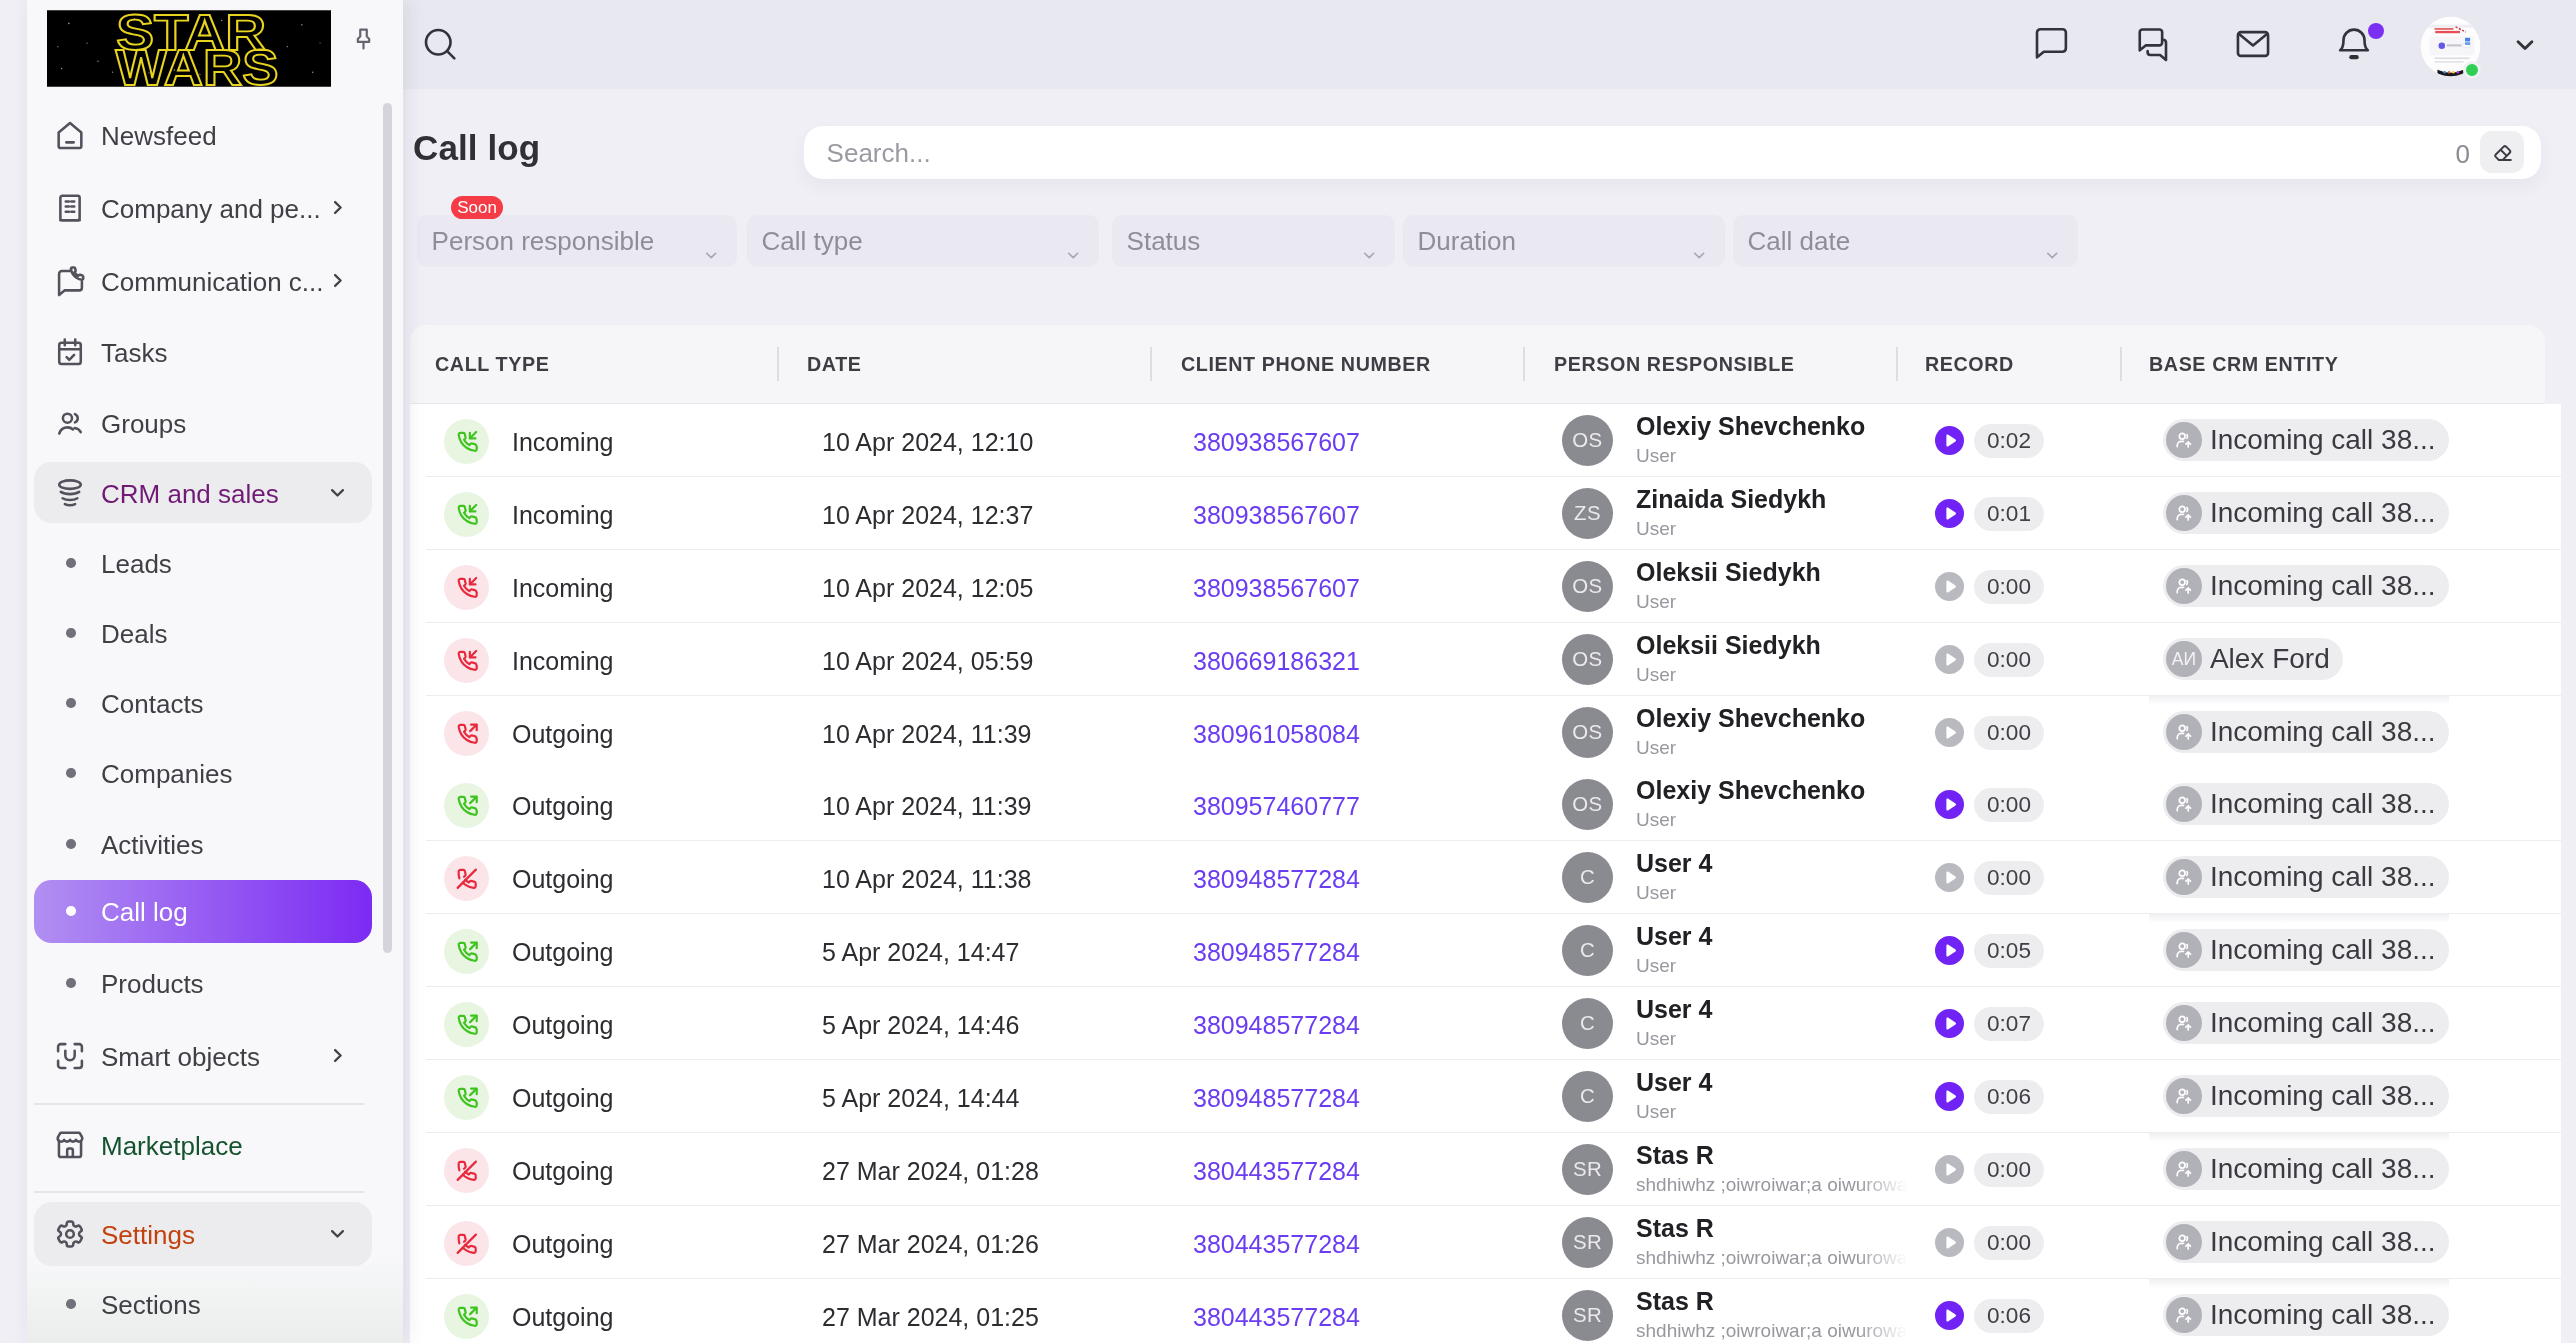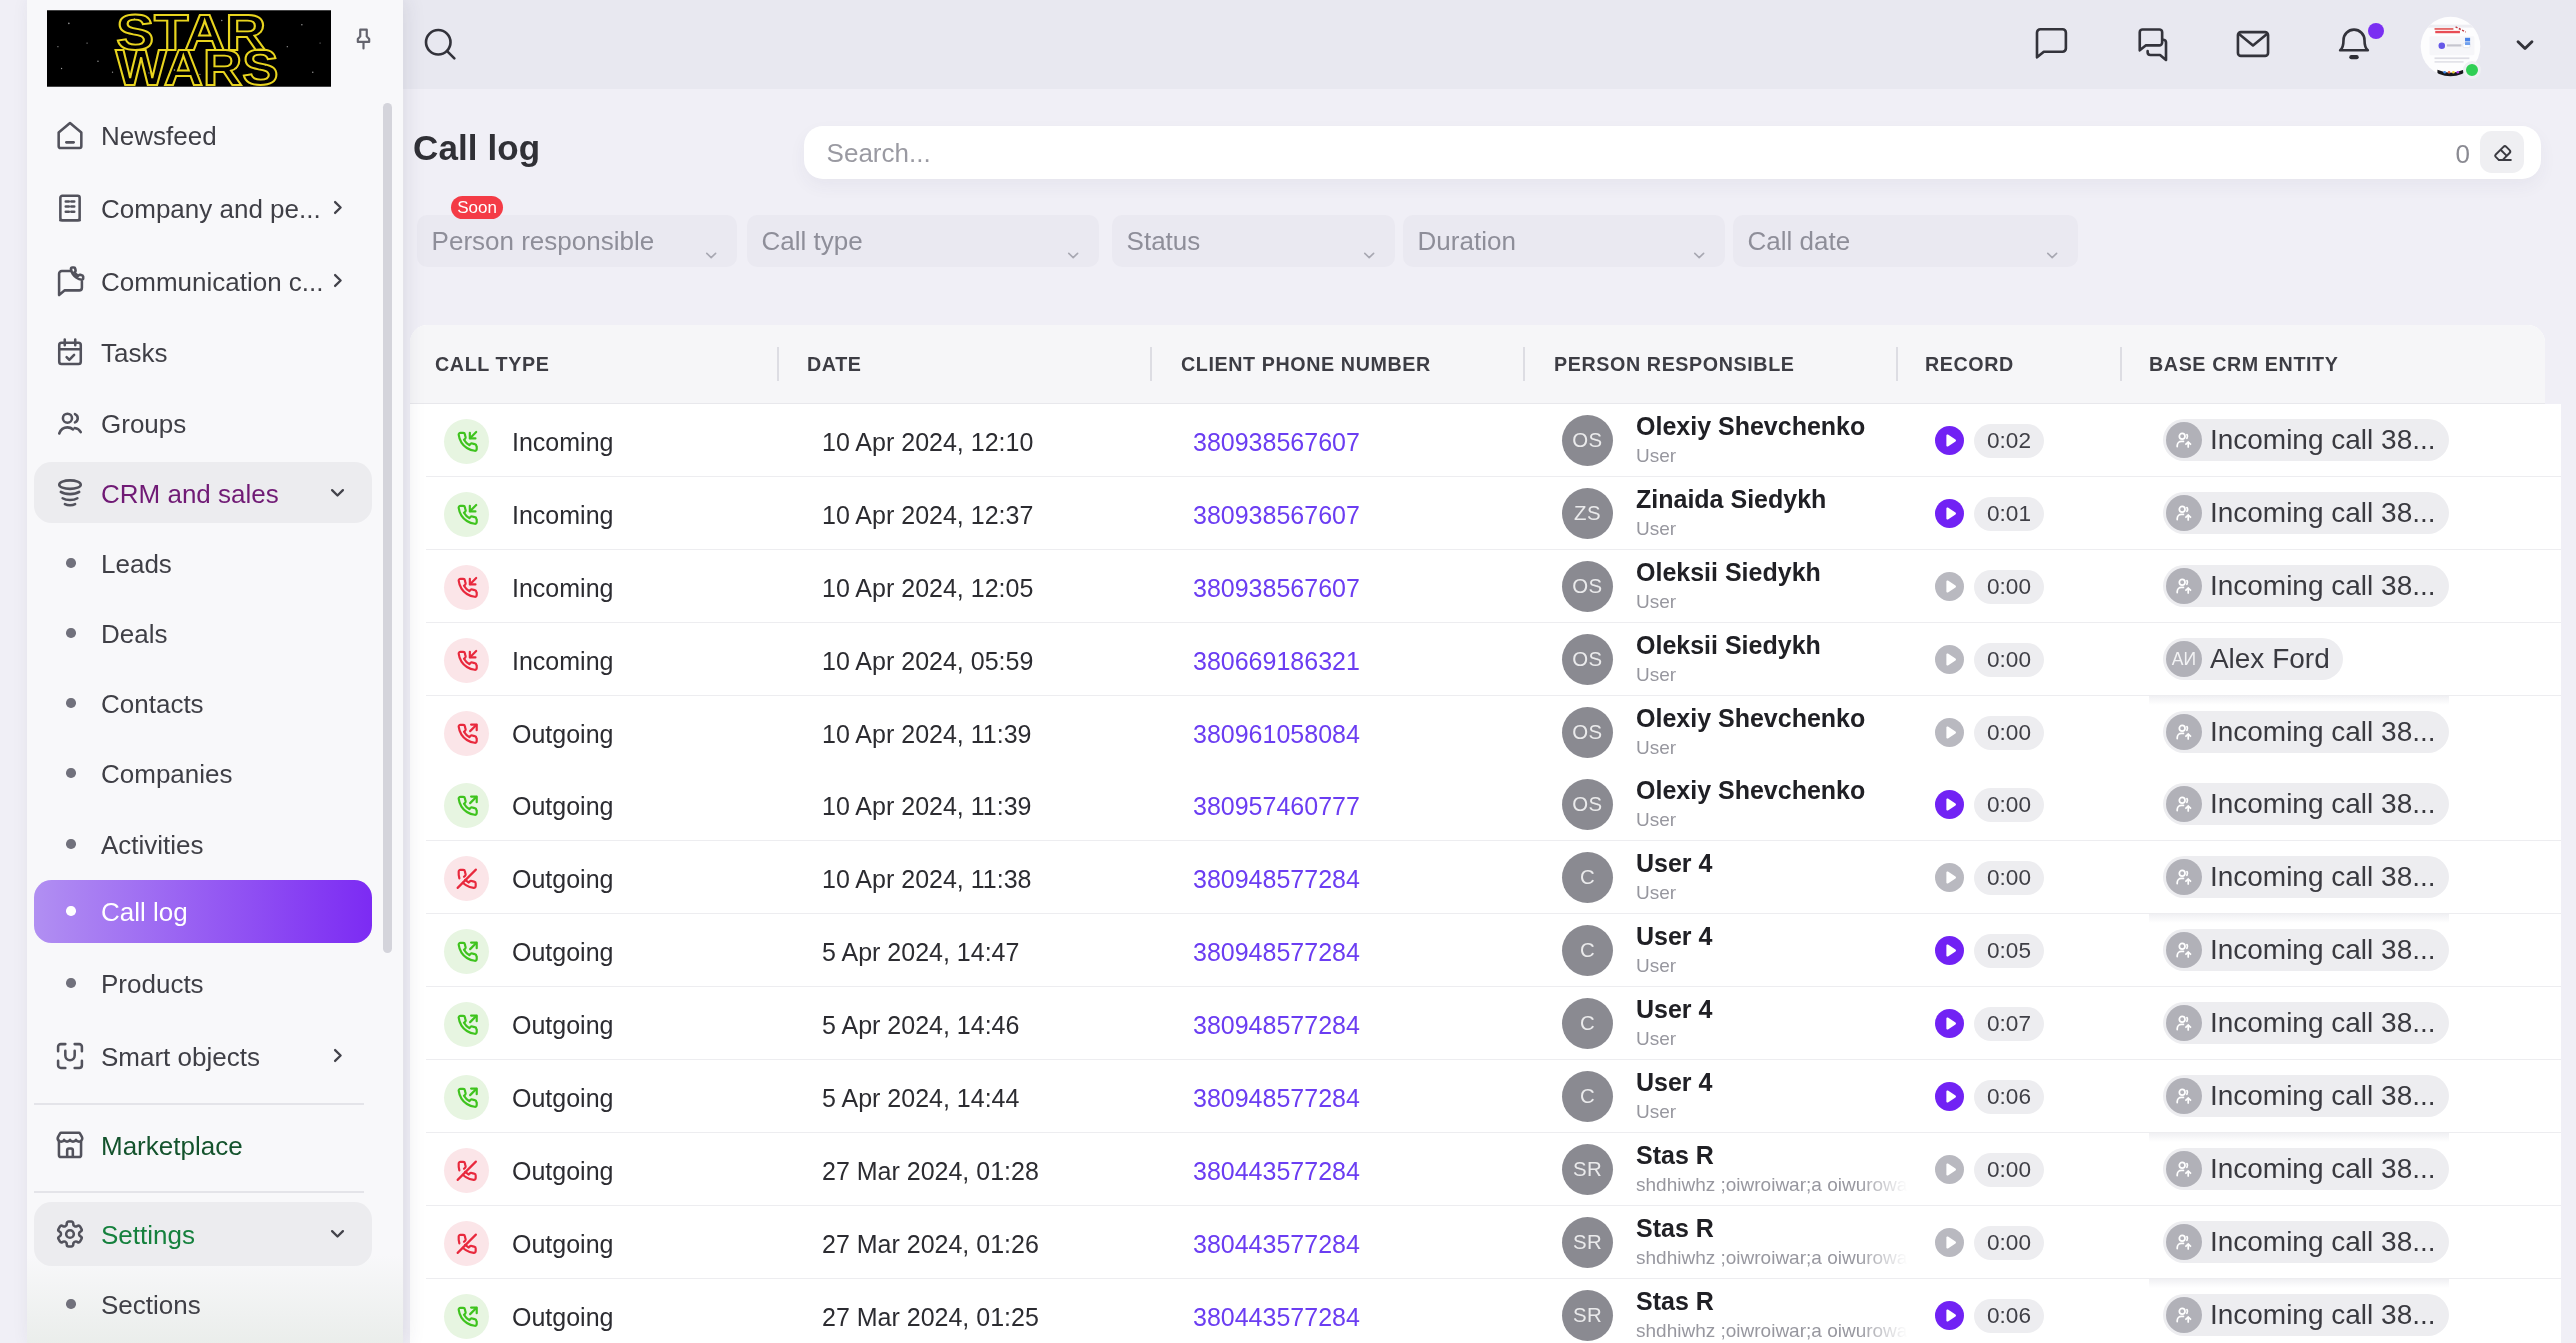--- a/index.html
+++ b/index.html
@@ -730,21 +730,21 @@
         </svg></span>
       <span class="slabel" style="color:#14532d">Marketplace</span>
     </div>
     <div class="sdiv" style="top:1191px"></div>
     <div class="spill" style="top:1202px;height:64px"></div>
     <div class="sitem" style="top:1217px">
       <span class="sico"><svg width="34" height="34" viewBox="0 0 24 24" fill="none">
           <path d="M12.9 3.2h-1.8a1.4 1.4 0 0 0-1.4 1.4v.5a1.4 1.4 0 0 1-.7 1.2l-.4.25a1.4 1.4 0 0 1-1.4 0l-.45-.26a1.4 1.4 0 0 0-1.9.5l-.9 1.56a1.4 1.4 0 0 0 .5 1.9l.45.3a1.4 1.4 0 0 1 .7 1.2v.5a1.4 1.4 0 0 1-.7 1.2l-.45.3a1.4 1.4 0 0 0-.5 1.9l.9 1.55a1.4 1.4 0 0 0 1.9.5l.45-.25a1.4 1.4 0 0 1 1.4 0l.4.24a1.4 1.4 0 0 1 .7 1.2v.52a1.4 1.4 0 0 0 1.4 1.4h1.8a1.4 1.4 0 0 0 1.4-1.4v-.52a1.4 1.4 0 0 1 .7-1.2l.4-.24a1.4 1.4 0 0 1 1.4 0l.45.25a1.4 1.4 0 0 0 1.9-.5l.9-1.56a1.4 1.4 0 0 0-.5-1.9l-.45-.29a1.4 1.4 0 0 1-.7-1.2v-.5a1.4 1.4 0 0 1 .7-1.2l.45-.3a1.4 1.4 0 0 0 .5-1.9l-.9-1.55a1.4 1.4 0 0 0-1.9-.5l-.45.26a1.4 1.4 0 0 1-1.4 0l-.4-.25a1.4 1.4 0 0 1-.7-1.2v-.5a1.4 1.4 0 0 0-1.4-1.4z" stroke="#52525c" stroke-width="1.8" stroke-linecap="round" stroke-linejoin="round" fill="none"></path>
           <circle cx="12" cy="12" r="2.7" stroke="#52525c" stroke-width="1.8" stroke-linecap="round" stroke-linejoin="round" fill="none"></circle>
         </svg></span>
-      <span class="slabel" style="color:#15803d">Settings</span>
+      <span class="slabel" style="color:#c2410c">Settings</span>
       <span class="schev"><svg width="25" height="25" viewBox="0 0 24 24" fill="none">
           <path d="m6.8 9.7 5.2 5.2 5.2-5.2" stroke="#43434b" stroke-width="2.2" stroke-linecap="round" stroke-linejoin="round"></path>
         </svg></span>
     </div>
     <div class="sitem" style="top:1287px">
       <span class="sbullet" style="background:#71717c"></span>
       <span class="slabel" style="color:#3f3f46">Sections</span>
     </div>
 </div>
 

